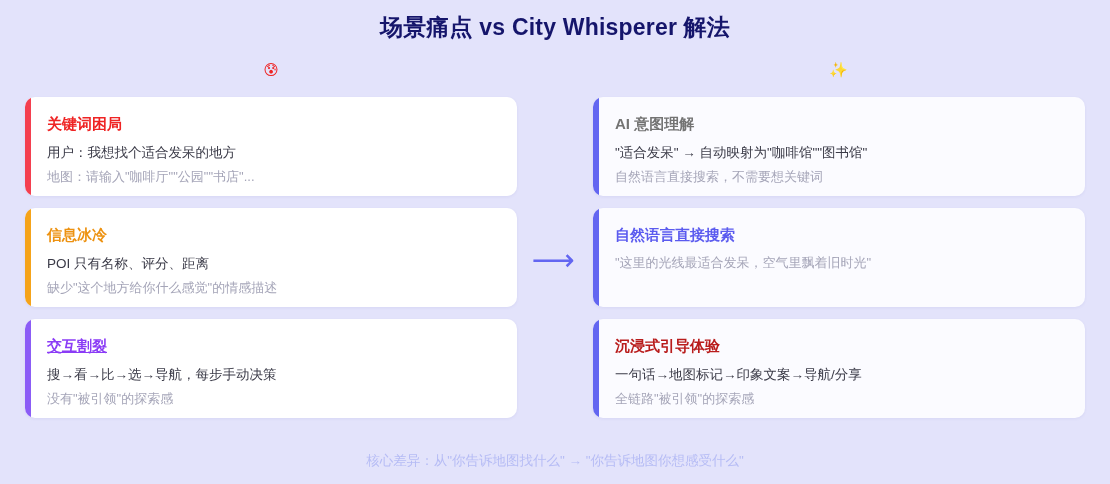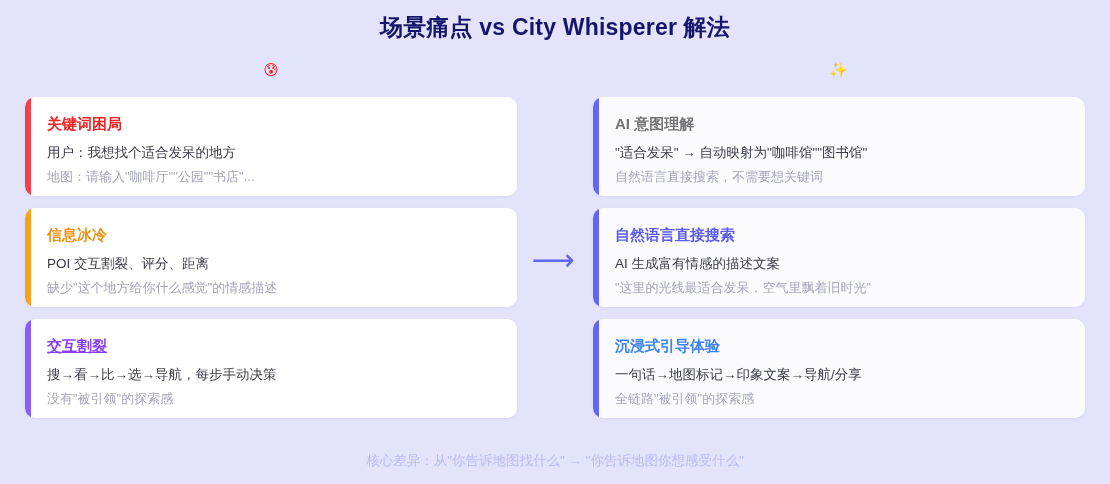--- a/index.html
+++ b/index.html
@@ -166,21 +166,21 @@
     <div class="card card-left">
       <div class="card-bar" style="background:#f43f4f"></div>
       <div class="card-title" style="color: rgb(239, 36, 36);">关键词困局</div>
       <div class="card-line1">用户：我想找个适合发呆的地方</div>
       <div class="card-line2">地图：请输入"咖啡厅""公园""书店"...</div>
     </div>
 
     <div class="card card-left">
       <div class="card-bar" style="background:#f5a31a"></div>
       <div class="card-title" style="color: rgb(237, 146, 17);">信息冰冷</div>
-      <div class="card-line1">POI 交互割裂、评分、距离</div>
+      <div class="card-line1">POI 只有名称、评分、距离</div>
       <div class="card-line2">缺少"这个地方给你什么感觉"的情感描述</div>
     </div>
 
     <div class="card card-left">
       <div class="card-bar" style="background:#8b5cf6"></div>
       <div class="card-title" style="color: rgb(139, 60, 246); text-decoration: underline;">交互割裂</div>
       <div class="card-line1">搜→看→比→选→导航，每步手动决策</div>
       <div class="card-line2">没有"被引领"的探索感</div>
     </div>
 
@@ -193,27 +193,26 @@
     <div class="card card-right">
       <div class="card-bar" style="background:#6366f1"></div>
       <div class="card-title" style="color:#737373">AI 意图理解</div>
       <div class="card-line1">"适合发呆" → 自动映射为"咖啡馆""图书馆"</div>
       <div class="card-line2">自然语言直接搜索，不需要想关键词</div>
     </div>
 
     <div class="card card-right">
       <div class="card-bar" style="background:#6366f1"></div>
       <div class="card-title" style="color:#5b5bef">自然语言直接搜索</div>
-      <div class="card-line1">AI 生成富有情感的描述文案</div>
       <div class="card-line2">"这里的光线最适合发呆，空气里飘着旧时光"</div>
     </div>
 
     <div class="card card-right">
       <div class="card-bar" style="background:#6366f1"></div>
-      <div class="card-title" style="color:#3b82f6">沉浸式引导体验</div>
+      <div class="card-title" style="color:#b91c1c">沉浸式引导体验</div>
       <div class="card-line1">一句话→地图标记→印象文案→导航/分享</div>
       <div class="card-line2">全链路"被引领"的探索感</div>
     </div>
 
   </div>
 
   <div class="footer-note" style="color: rgb(182, 188, 245);">核心差异：从"你告诉地图找什么" → "你告诉地图你想感受什么"</div>
 
 </div>
 

